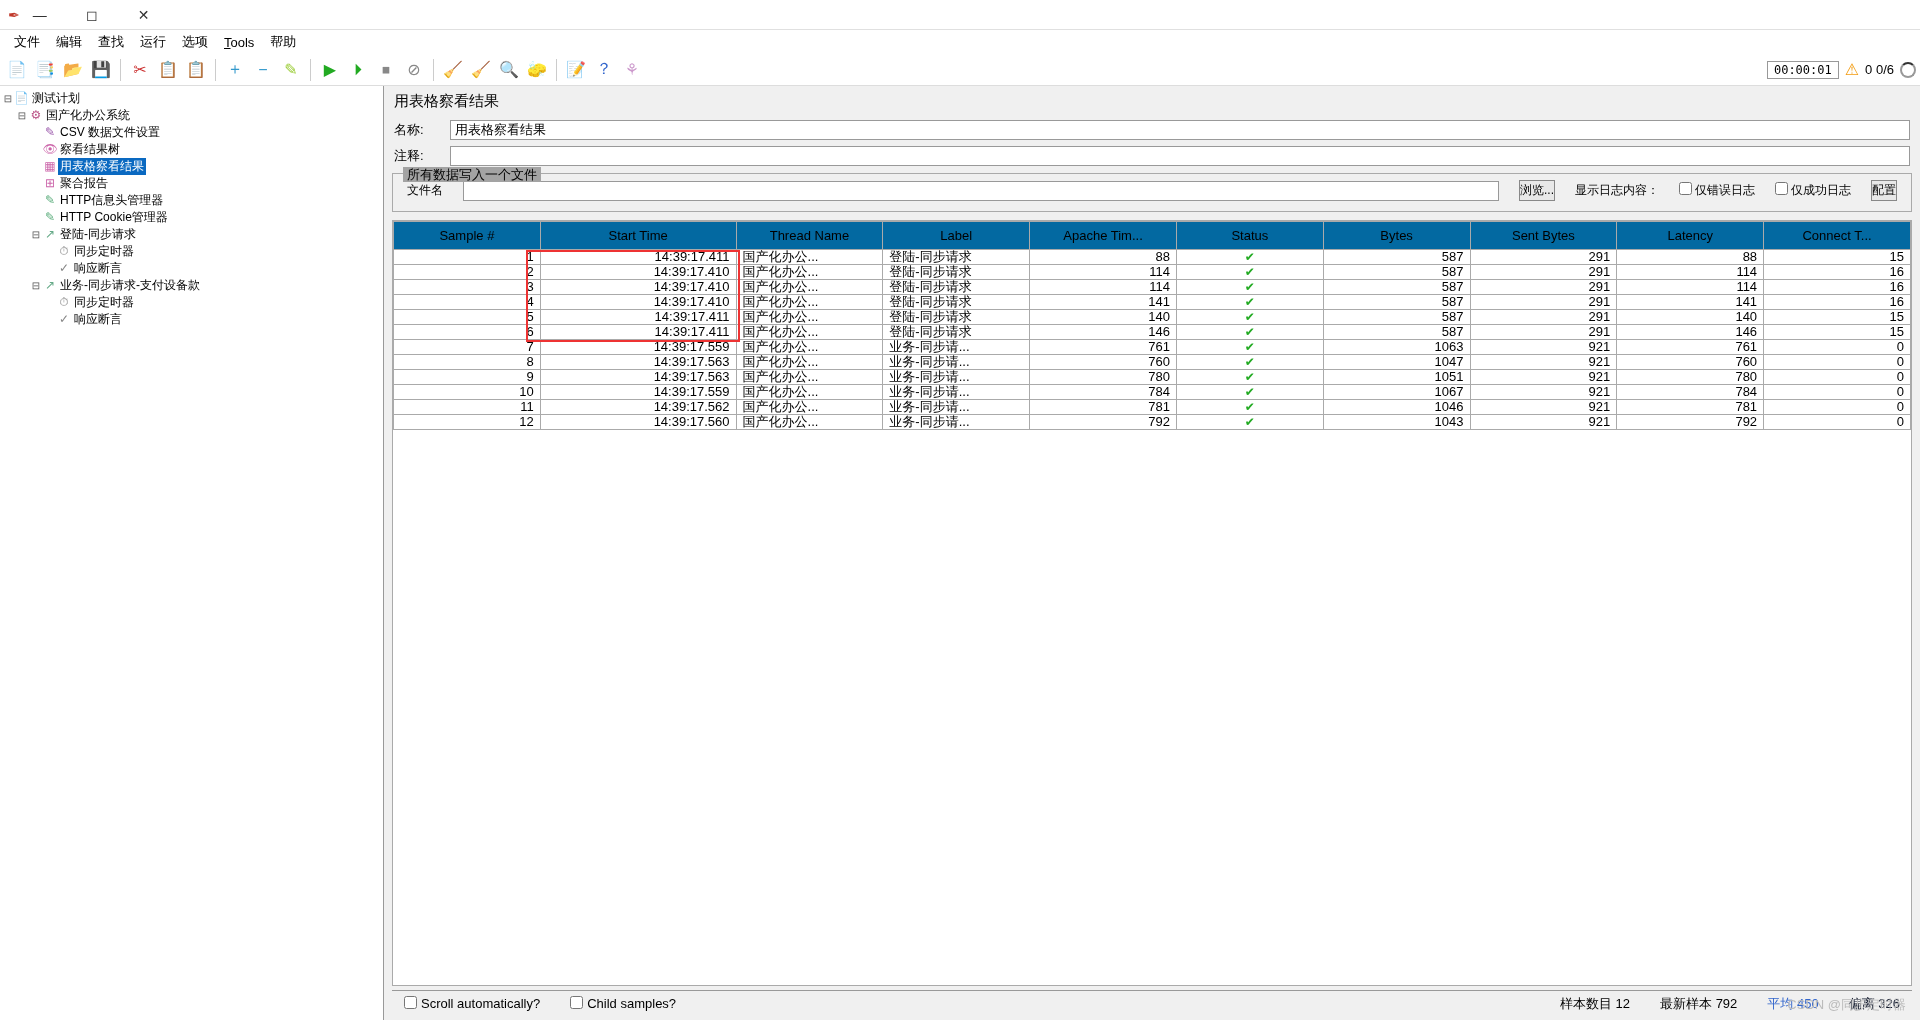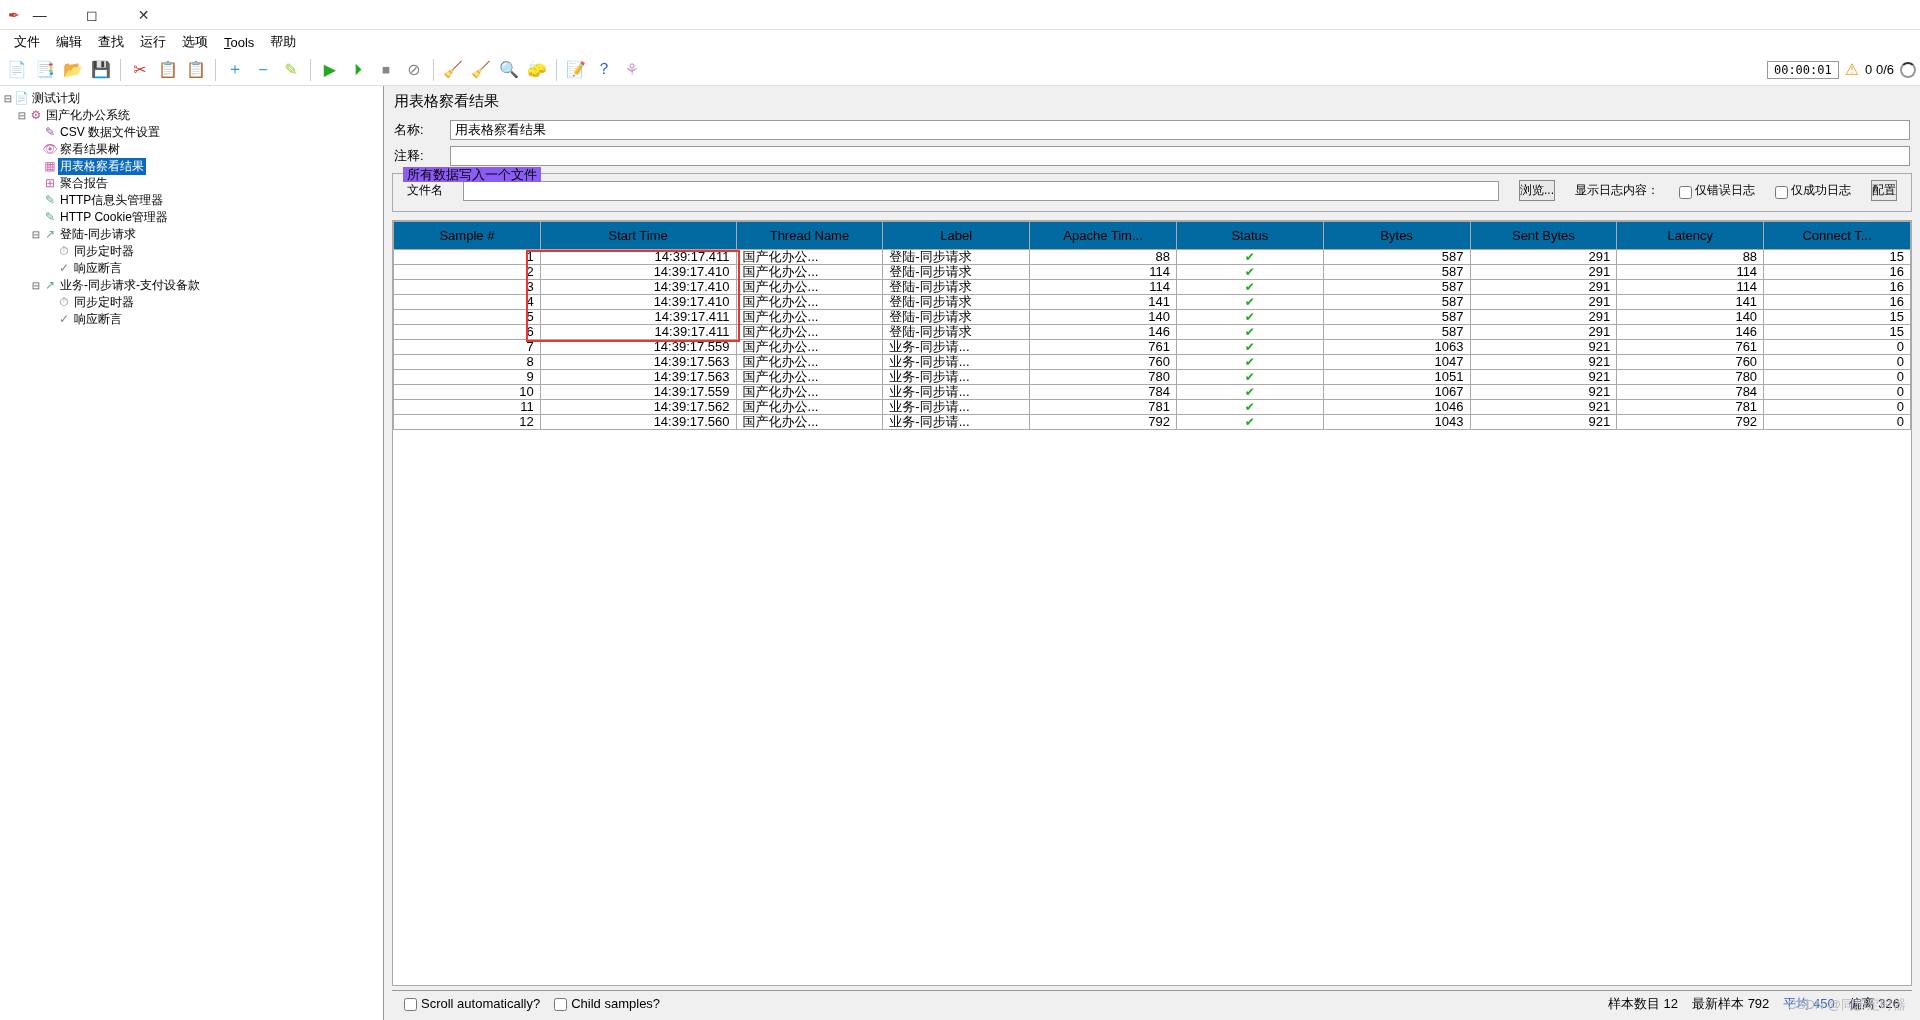--- a/index.html
+++ b/index.html
@@ -42,38 +42,38 @@
 .indent-3 { padding-left: 42px; }
 .ico-plan { color:#5a7; } .ico-tg { color:#b58; } .ico-cfg { color:#95a; } .ico-view { color:#c6a; }
 .ico-req { color:#6a8; } .ico-timer { color:#888; } .ico-assert { color:#888; } .ico-hdr{color:#5a7;} .ico-cook{color:#5a7;}
 
 
 .panel-title { padding: 6px 10px; font-size: 15px; background: #f0f0f0; }
 .form-row { display: flex; align-items: center; padding: 3px 10px; gap: 8px; }
 .form-row label { font-size: 13px; min-width: 48px; }
 .form-row input[type=text] { flex: 1; border: 1px solid #999; padding: 1px 4px; font-size: 13px; height: 20px; }
 .group-box { border: 1px solid #aaa; margin: 4px 8px; padding: 4px; background: #f0f0f0; }
-.group-label { font-size: 13px; padding: 0 4px; background: #8b5cf6; position: relative; top: -12px; left: 6px; display: inline; }
+.group-label { font-size: 13px; padding: 0 4px; background: #a3a3a3; position: relative; top: -12px; left: 6px; display: inline; }
 .file-row { display: flex; align-items: center; gap: 20px; padding: 2px 10px 6px; }
 .file-row .btn { border: 1px solid #888; background: #e8e8e8; padding: 1px 0; font-size: 12px; }
-.chk { display: flex; align-items: flex-end; gap: 3px; }
+.chk { display: flex; align-items: flex-start; gap: 3px; }
 .chk input { width: 13px; height: 13px; }
 
 
 .table-wrap { flex: 1; margin: 4px 8px; background: #fff; border: 1px solid #aaa; overflow: auto; position: relative;}
 table { border-collapse: collapse; width: 100%; font-family: Consolas, monospace; font-size: 13px; }
 th { border: 1px solid #aaa; padding: 2px 6px; font-weight: normal; background: #0369a1; text-align: center; height: 28px; }
 td { border: 1px solid #aaa; padding: 0 6px; text-align: right; height: 14px; line-height: 14px; }
 td.txt { text-align: left; }
 td.ctr { text-align: center; }
 .status-ok { color: #2a2; font-size: 12px; }
 .red-box { position: absolute; border: 2px solid #e33; pointer-events: none; }
 
 
-.statusbar { height: 26px; border-top: 1px solid #999; display: flex; align-items: center; padding: 0 12px; gap: 14px; font-family: Consolas, monospace; font-size: 13px; background: #f0f0f0; margin: 0 8px 4px; }
+.statusbar { height: 26px; border-top: 1px solid #999; display: flex; align-items: center; padding: 0 12px; gap: 30px; font-family: Consolas, monospace; font-size: 13px; background: #f0f0f0; margin: 0 8px 4px; }
 .statusbar .chk { gap: 4px; }
 .sb-fill { flex: 1; }
 .sb-blue { color: #36c; } .sb-red { color: #0f172a; }
 
 
 .watermark { position: absolute; right: 14px; bottom: 6px; color: #bbb; font-size: 13px; font-family: Arial; }
 </style>
 </head>
 <body>
 

